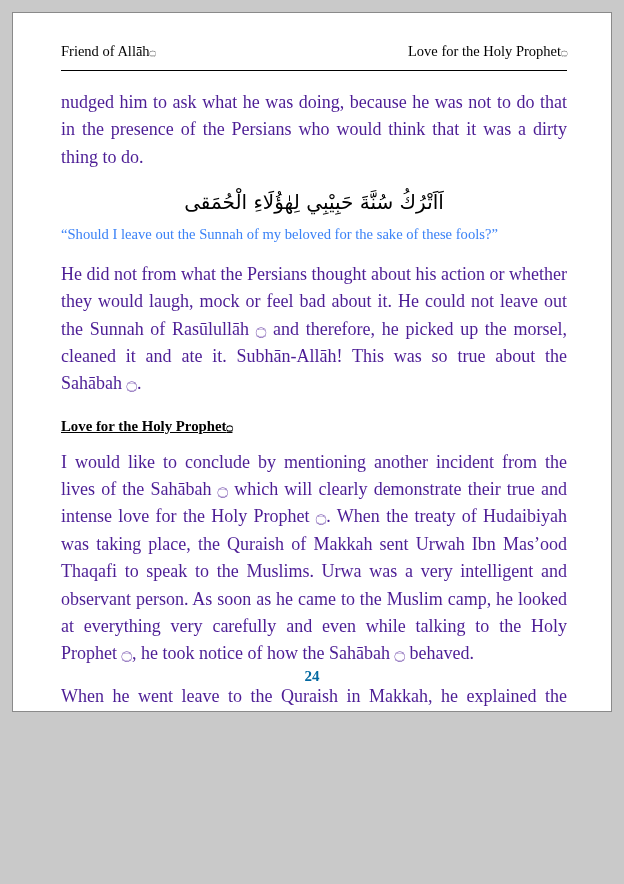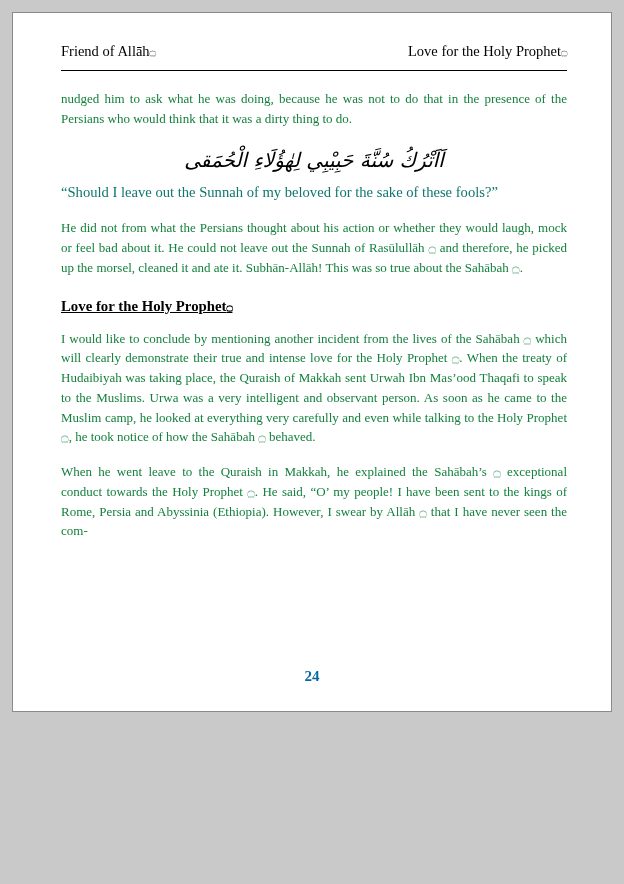--- a/index.html
+++ b/index.html
@@ -39,47 +39,46 @@
     padding-bottom: 10px;
   }
   .runhead .left, .runhead .right {
     white-space: nowrap;
   }
   .rule {
     border-top: 1px solid #000;
     margin: 0 0 18px 0;
   }
   p.body {
-    font-size: 13px;
+    font-size: 18px;
     line-height: 1.52;
     text-align: justify;
     text-justify: inter-word;
     margin: 0 0 15px 0;
-    color: #15803d;
+    color: #4c1d95;
     -webkit-hyphens: manual;
     hyphens: manual;
   }
   p.body.tight {
     margin-bottom: 13px;
   }
   .arabic {
     text-align: center;
     font-family: "DejaVu Sans", sans-serif;
     font-size: 20px;
     direction: rtl;
     margin: 4px 0 6px 0;
     line-height: 1.6;
     color: #000;
-    font-style: italic;
   }
   .quote {
     font-size: 14.6px;
     line-height: 1.5;
     margin: 0 0 15px 0;
-    color: #0f766e;
+    color: #3b82f6;
     text-align: left;
   }
   h2.section {
     font-size: 14.8px;
     font-weight: bold;
     text-decoration: underline;
     margin: 20px 0 14px 0;
     color: #000;
   }
   .sym {

